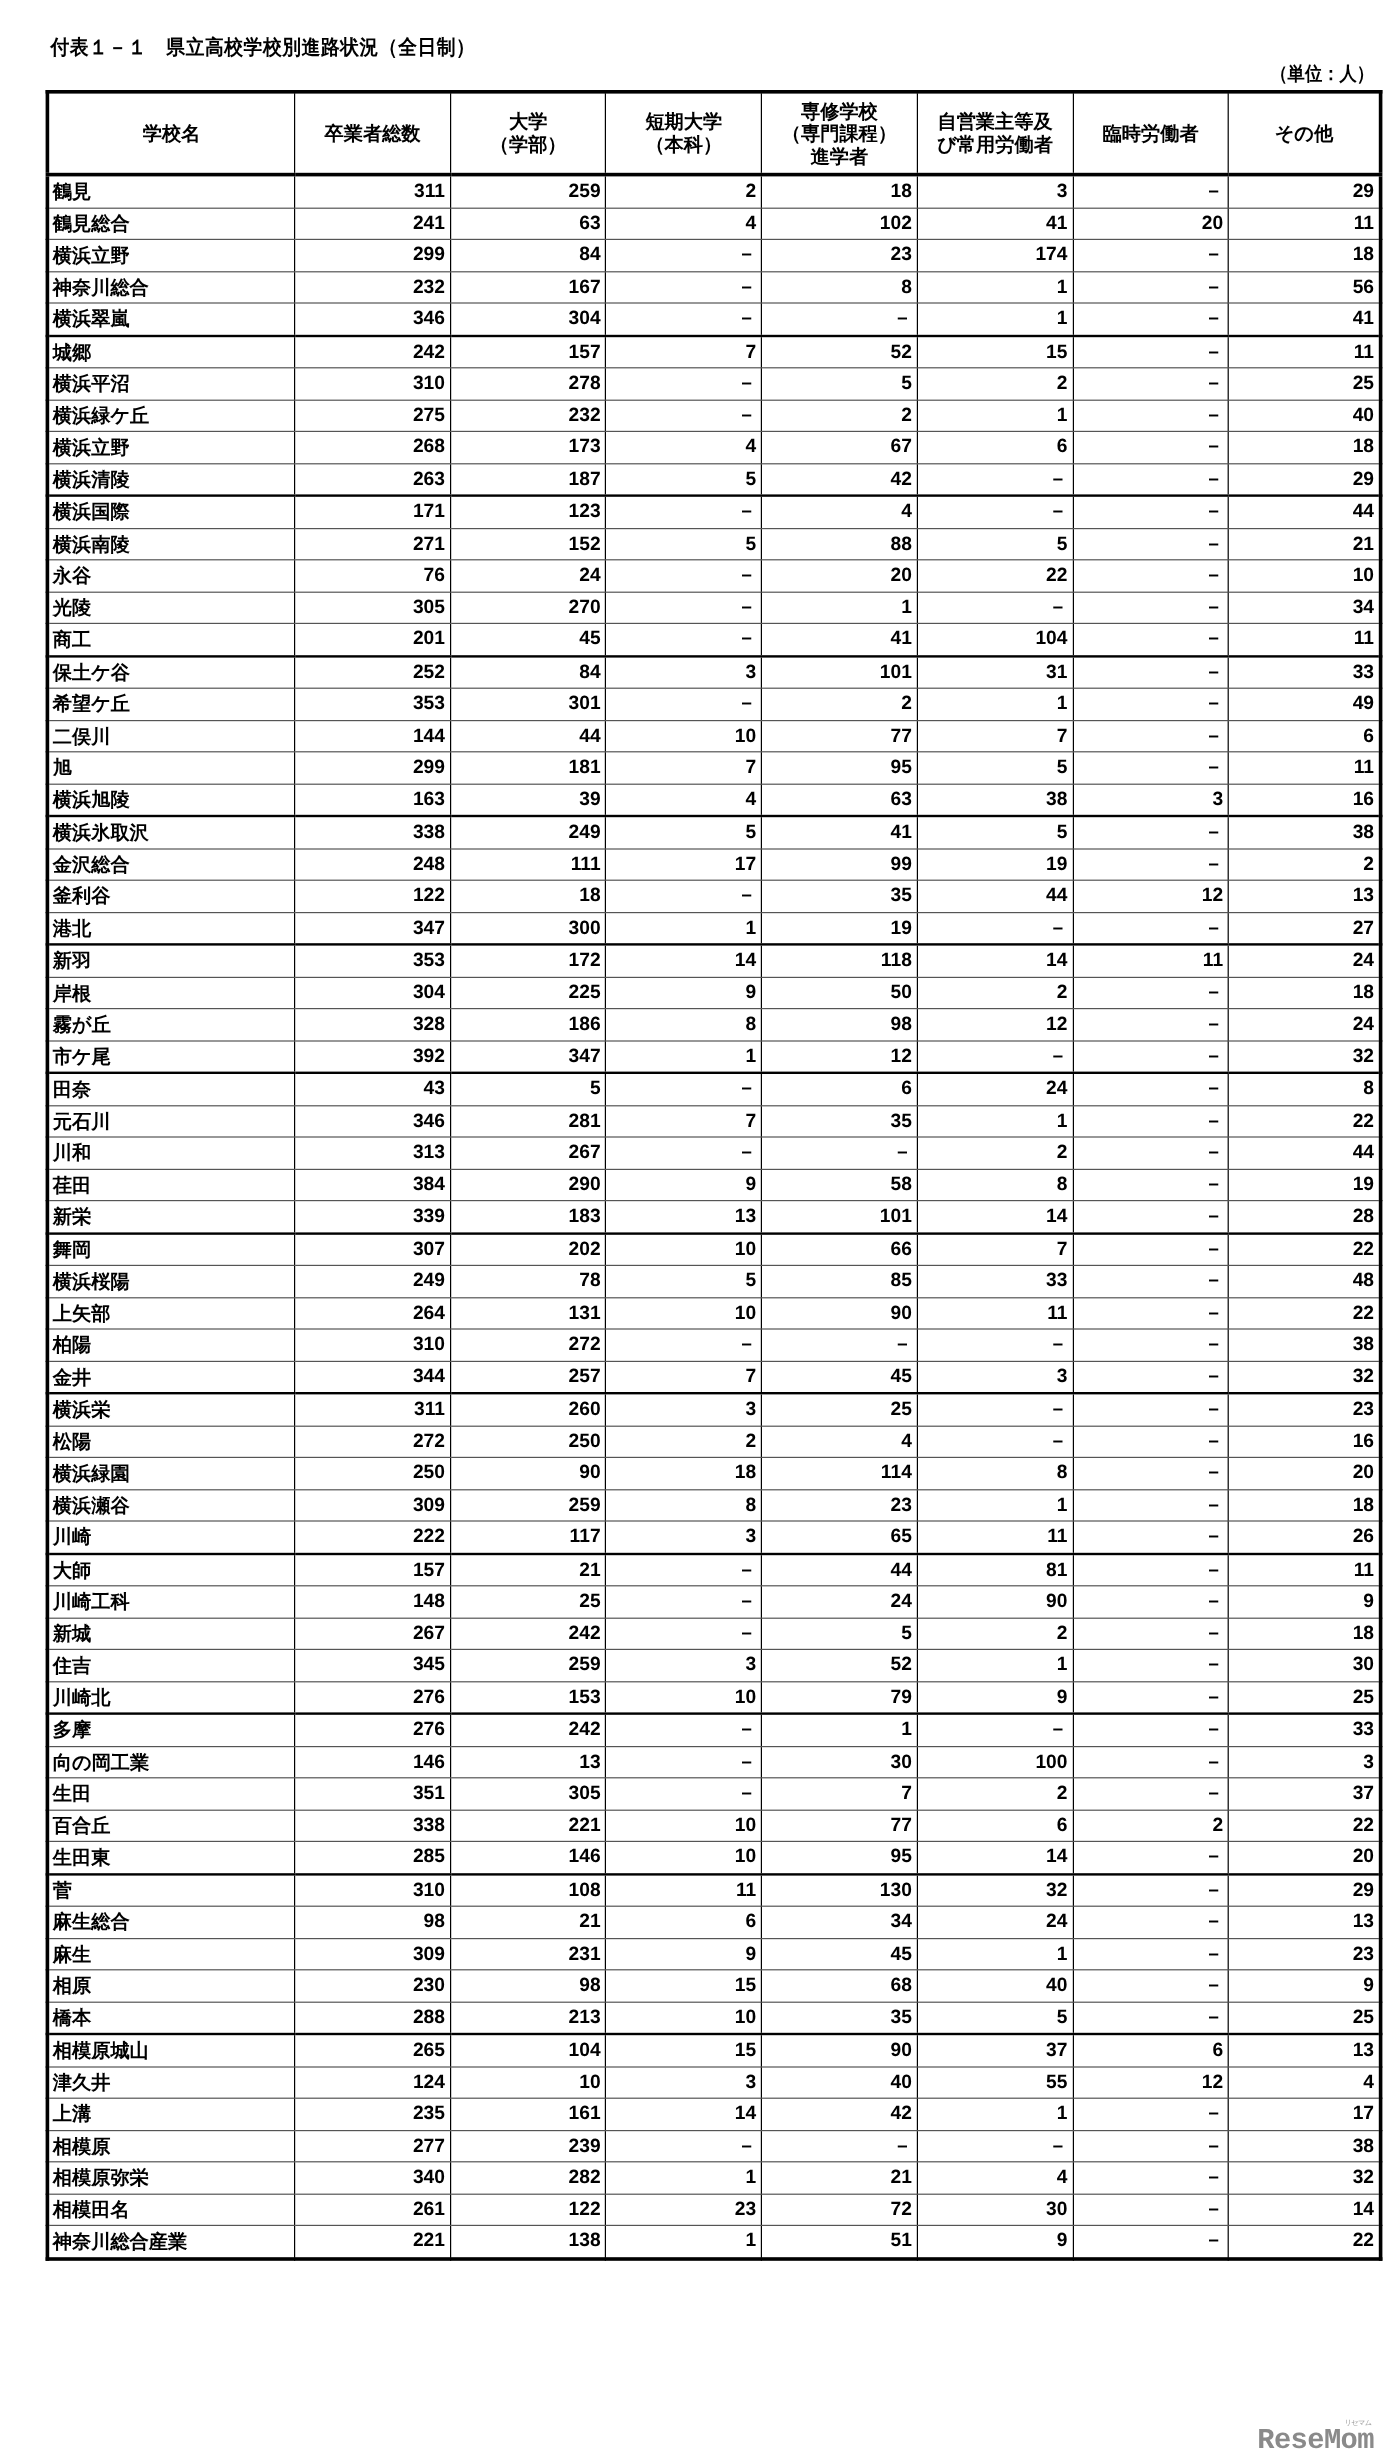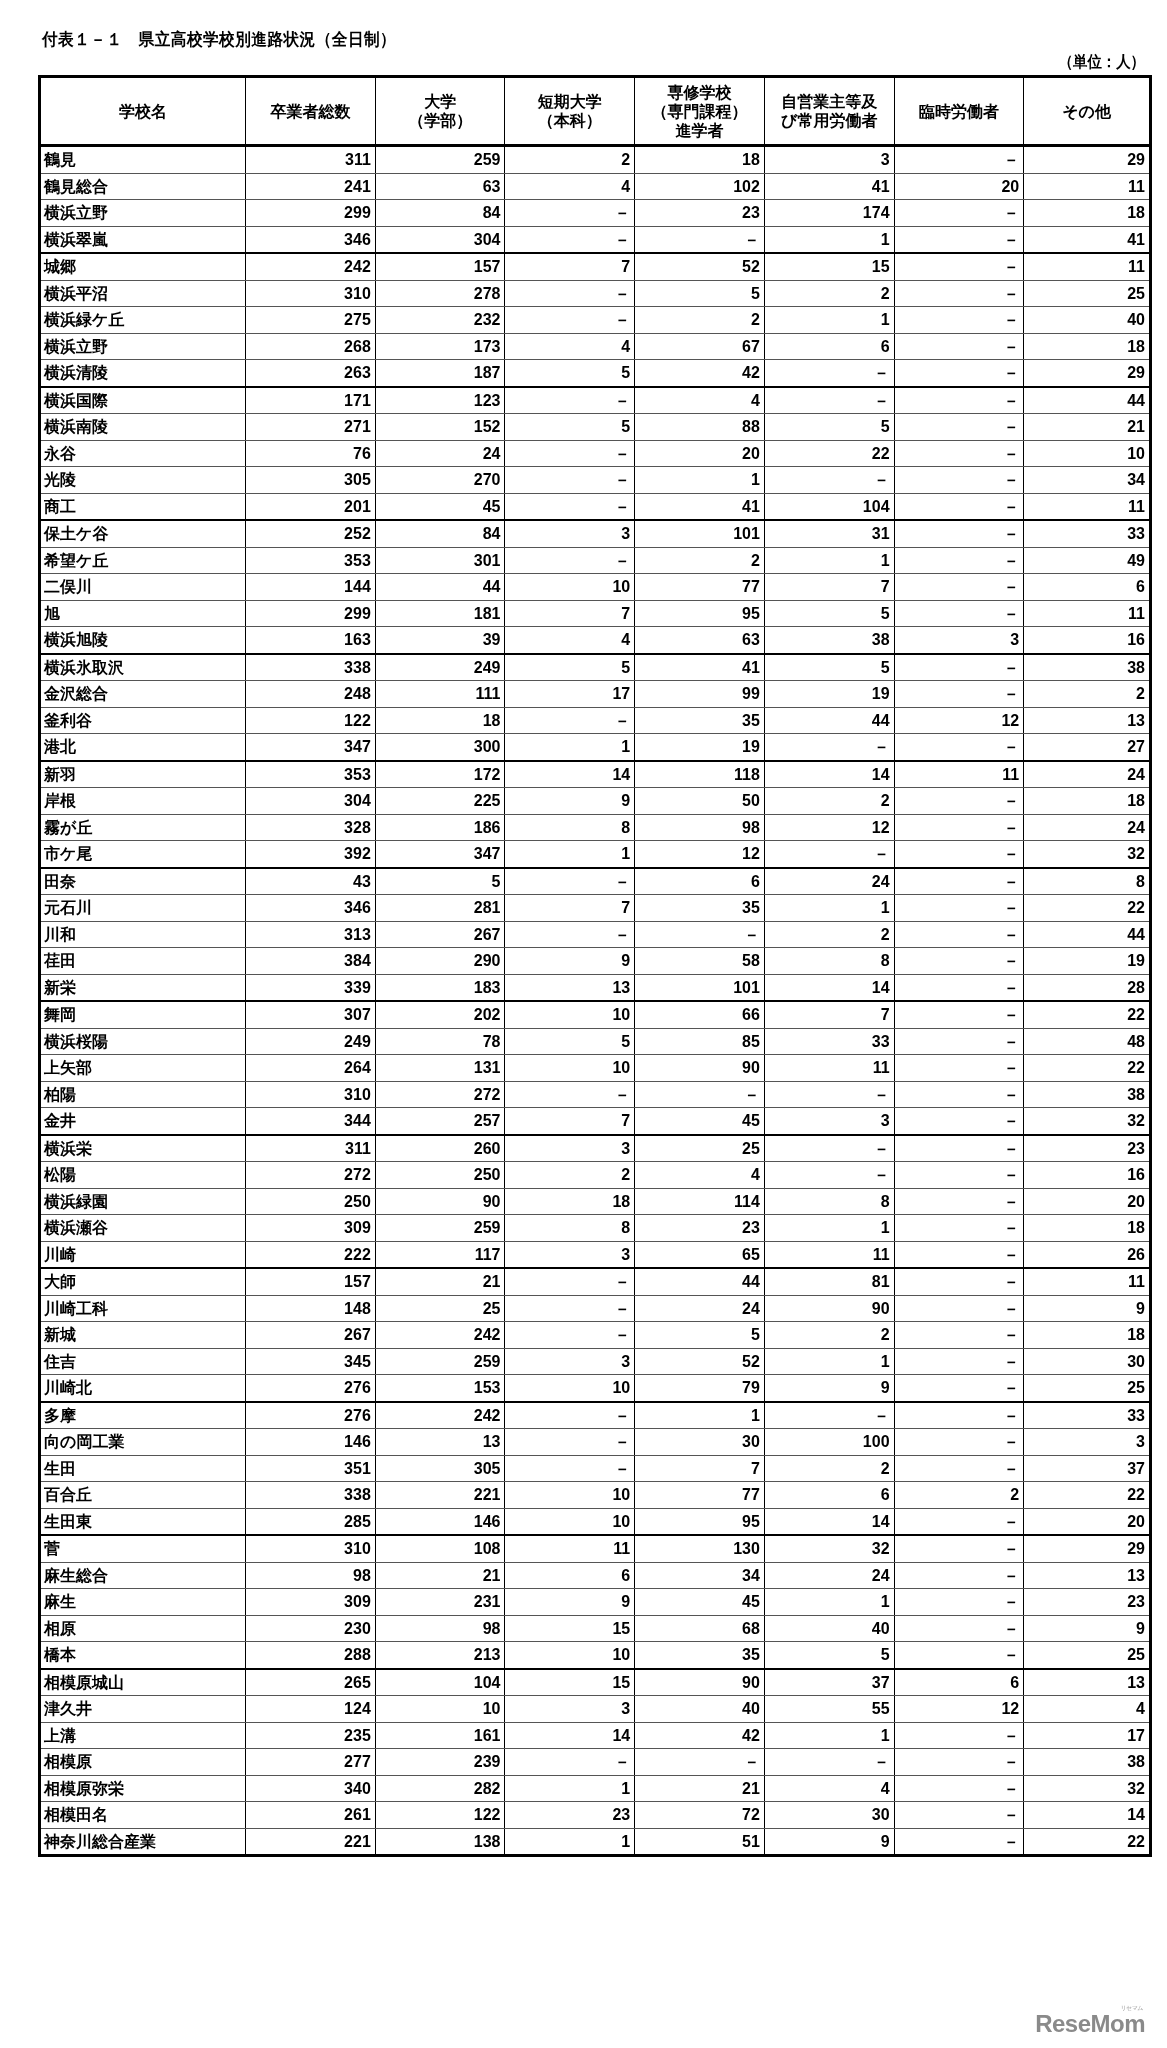--- a/index.html
+++ b/index.html
@@ -80,22 +80,22 @@
     }
     tbody td.num {
       text-align: right;
       padding-right: 4px;
       font-family: "Liberation Sans", sans-serif;
       font-stretch: condensed;
     }
     .watermark {
       position: absolute;
       right: 22px;
-      bottom: 10px;
-      font-family: Liberation Sans, sans-serif;
+      bottom: 0;
+      font-family: Liberation Mono, monospace;
       font-weight: bold;
       font-size: 24px;
       color: #8a8a8a;
       letter-spacing: -0.5px;
       margin-top: 40px;
     }
     .watermark small {
       position: absolute;
       right: 2px;
       top: -6px;
@@ -162,20 +162,30 @@
       <tr>
         <td class="name">横浜立野</td>
         <td class="num">299</td>
         <td class="num">84</td>
         <td class="num">－</td>
         <td class="num">23</td>
         <td class="num">174</td>
         <td class="num">－</td>
         <td class="num">18</td>
       </tr>
+      <tr>
+        <td class="name">神奈川総合</td>
+        <td class="num">232</td>
+        <td class="num">167</td>
+        <td class="num">－</td>
+        <td class="num">8</td>
+        <td class="num">1</td>
+        <td class="num">－</td>
+        <td class="num">56</td>
+      </tr>
       <tr class="group-end">
         <td class="name">横浜翠嵐</td>
         <td class="num">346</td>
         <td class="num">304</td>
         <td class="num">－</td>
         <td class="num">－</td>
         <td class="num">1</td>
         <td class="num">－</td>
         <td class="num">41</td>
       </tr>

